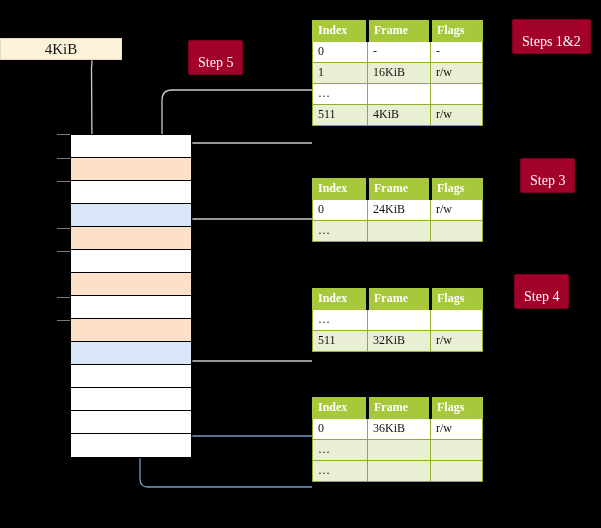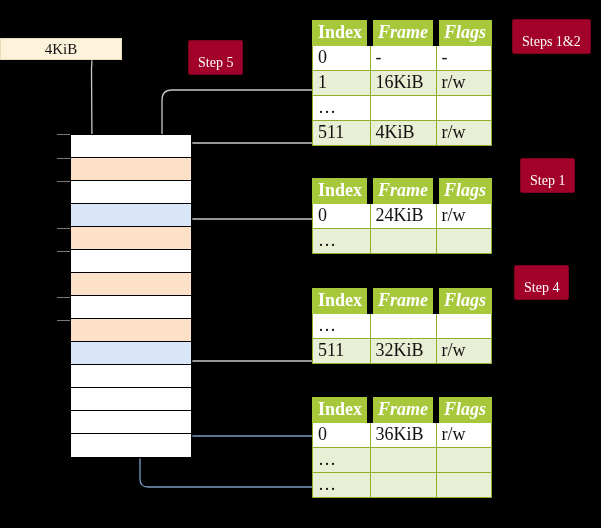--- a/index.html
+++ b/index.html
@@ -69,39 +69,39 @@
     height:0;
     border-top:1px solid #7a7a7a;
   }
 
   
   .ptable{
     position:absolute;
     border-collapse:collapse;
     background:#fff;
     box-shadow:1px 1px 0 rgba(0,0,0,.35);
-    font-size:18px;
+    font-size:12px;
   }
   .ptable th,.ptable td{
     border:1px solid #8fae2a;
     padding:1px 5px 2px 5px;
     text-align:left;
     height:21px;
     box-sizing:border-box;
     color:#111;
     font-weight:normal;
     white-space:nowrap;
   }
   .ptable th{
     background:#a8c83c;
     color:#fff;
     font-weight:bold;
     border-color:#a8c83c;
   }
-  .ptable th.sep{border-left:6px solid #000000;font-style:italic;}
+  .ptable th.sep{border-left:3px solid #000000;}
   .ptable tr.alt td{background:#e9efd4;}
   .ptable tr.plain td{background:#fff;}
   .ptable td.hl{background:#fdfdaa;}
   .col-i{width:55px;}
   .col-f{width:63px;}
   .col-g{width:52px;}
 </style>
 </head>
 <body>
 
@@ -163,22 +163,22 @@
       <div class="tick" style="top: 181px;"></div>
       <div class="tick" style="top: 228px;"></div>
       <div class="tick" style="top: 251px;"></div>
       <div class="tick" style="top: 297px;"></div>
       <div class="tick" style="top: 320px;"></div>
     </div>
 
   <div id="badges">
       <div class="badge" style="left: 188px; top: 40px;">Step 5</div>
       <div class="badge" style="left: 512px; top: 19px;">Steps 1&amp;2</div>
-      <div class="badge" style="left: 520px; top: 158px;">Step 1</div>
-      <div class="badge" style="left: 514px; top: 265px;">Step 4</div>
+      <div class="badge" style="left: 520px; top: 158px;">Step 3</div>
+      <div class="badge" style="left: 514px; top: 274px;">Step 4</div>
     </div>
 
   <div id="tables">
       <table class="ptable" style="left: 312px; top: 20px;">
         <thead>
           <tr>
             <th class="col-i">Index</th>
             <th class="col-f sep">Frame</th>
             <th class="col-g sep">Flags</th>
           </tr>

